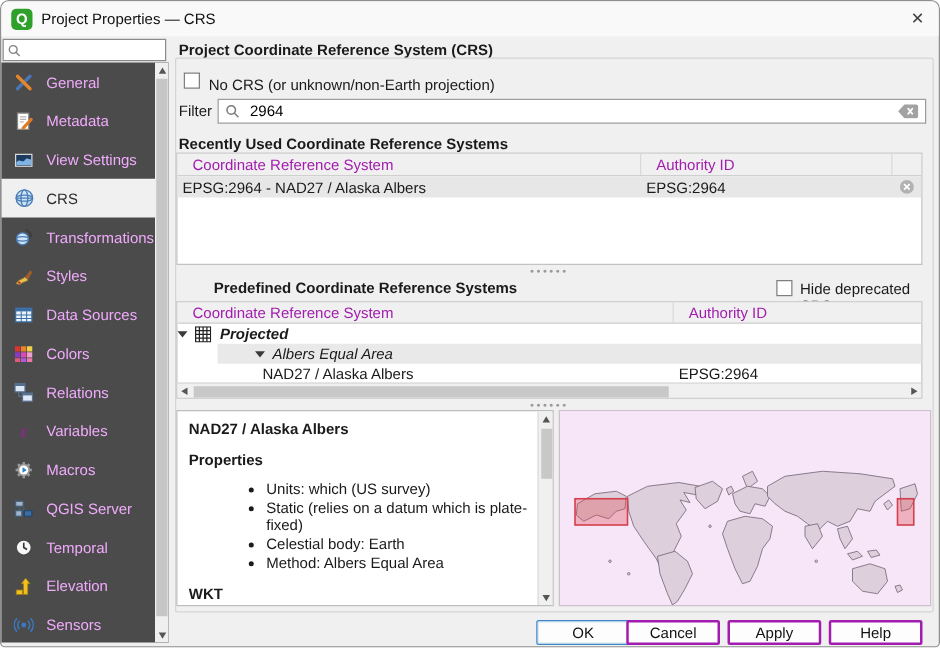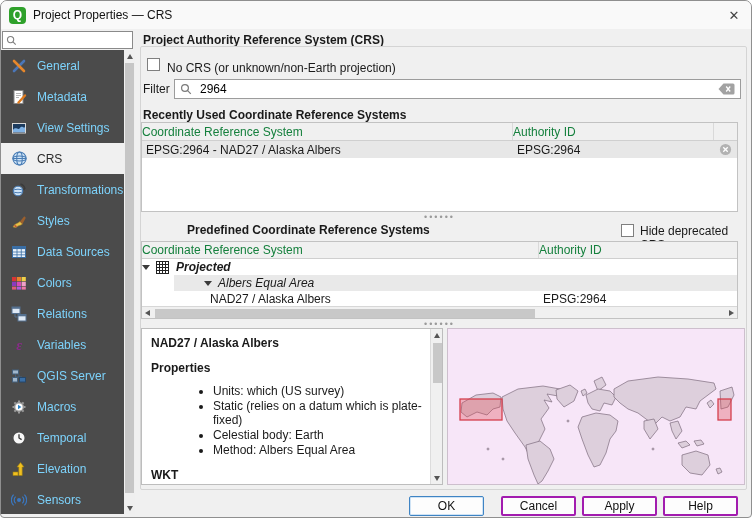--- a/index.html
+++ b/index.html
@@ -12,21 +12,21 @@
              font-weight:bold;font-size:12px;display:flex;align-items:center;justify-content:center;}
   .win-title{margin-left:7px;font-size:12px;color:#111;}
   .close-btn{margin-left:auto;width:34px;height:28px;display:flex;align-items:center;justify-content:center;
              font-size:13px;color:#444;cursor:pointer;}
   
   .sidebar{position:absolute;left:0;top:28px;width:134px;bottom:3px;}
   .side-search{position:absolute;left:1px;top:2px;width:131px;height:18px;background:#fff;border:1px solid #8a8a8a;
                display:flex;align-items:center;padding:0 3px;}
   .side-search input{border:none;outline:none;width:100px;font-size:11px;background:transparent;}
   .side-list{position:absolute;left:0;top:21px;width:134px;bottom:0;background:#4b4b4b;overflow:hidden;}
-  .si{height:31px;display:flex;align-items:center;padding-left:9px;color:#7dd3fc;cursor:pointer;width:123px;}
+  .si{height:31px;display:flex;align-items:center;padding-left:9px;color:#f0abfc;cursor:pointer;width:123px;}
   .si.selected{background:#f0f0f0;color:#2b2b2b;text-align:center;}
   .si .ic{width:18px;height:18px;margin-right:9px;flex:none;display:flex;align-items:center;justify-content:center;}
   .si .lbl{white-space:nowrap;overflow:hidden;font-size:12px;}
   .side-scroll{position:absolute;right:0;top:0;bottom:0;width:11px;background:#efefef;}
   .side-scroll .thumb{position:absolute;left:1px;width:9px;top:13px;height:430px;background:#c6c6c6;}
   .arrow-box{position:absolute;left:0;width:11px;height:12px;display:flex;align-items:center;justify-content:center;}
   .tri-up{width:0;height:0;border-left:3.5px solid transparent;border-right:3.5px solid transparent;border-bottom:5px solid #555;}
   .tri-down{width:0;height:0;border-left:3.5px solid transparent;border-right:3.5px solid transparent;border-top:5px solid #555;}
   .tri-left{width:0;height:0;border-top:3.5px solid transparent;border-bottom:3.5px solid transparent;border-right:5px solid #555;}
   .tri-right{width:0;height:0;border-top:3.5px solid transparent;border-bottom:3.5px solid transparent;border-left:5px solid #555;}
@@ -38,21 +38,21 @@
   .nocrs-box{position:absolute;left:12px;top:29px;}
   .nocrs-label{position:absolute;left:32px;top:32px;}
   .filter-label{position:absolute;left:8px;top:50px;height:20px;line-height:20px;}
   .filter-input{position:absolute;left:39px;top:50px;width:567px;height:20px;background:#fff;border:1px solid #9c9c9c;
                 display:flex;align-items:center;padding:0 5px;}
   .filter-input input{border:none;outline:none;flex:1;font-size:12px;margin-left:6px;background:transparent;}
   .sec-title{position:absolute;font-weight:bold;}
   
   .tbl{position:absolute;left:6px;width:597px;background:#fff;border:1px solid #c2c2c2;}
   .thead{display:flex;background:#f0f0f0;border-bottom:1px solid #cfcfcf;height:18px;align-items:center;}
-  .th{padding-left:0;color:#15803d;border-right:1px solid #d9d9d9;height:100%;display:flex;align-items:center;text-align:right;}
+  .th{padding-left:12px;color:#a21caf;border-right:1px solid #d9d9d9;height:100%;display:flex;align-items:center;text-align:right;}
   .trow{display:flex;align-items:center;height:17px;}
   .trow .c{padding-left:4px;white-space:nowrap;overflow:hidden;}
   .sel-row{background:#e7e7e7;}
   .alt-row{background:#e9e9e9;}
   .splitter{position:absolute;left:6px;width:597px;height:7px;display:flex;align-items:center;justify-content:center;}
   .splitter .dots{color:#9a9a9a;font-size:9px;letter-spacing:2px;line-height:4px;}
   .hscroll{position:absolute;left:0;right:0;bottom:0;height:12px;background:#f0f0f0;border-top:1px solid #d7d7d7;}
   .hscroll .thumb{position:absolute;left:13px;top:1.5px;height:9px;width:380px;background:#c8c8c8;}
   .tree-arrow{width:0;height:0;border-left:4px solid transparent;border-right:4px solid transparent;border-top:5px solid #3a3a3a;display:inline-block;margin-right:6px;}
   
@@ -193,42 +193,42 @@
         <span class="ic">
             <svg width="16" height="16" viewBox="0 0 16 16">
               <text x="8" y="12.5" font-size="14" font-style="italic" font-weight="bold" fill="#8a2a8a" text-anchor="middle" font-family="serif">ε</text>
             </svg>
           </span>
         <span class="lbl">Variables</span>
       </div>
       <div class="si">
         <span class="ic">
             <svg width="16" height="16" viewBox="0 0 16 16">
+              <circle cx="8" cy="8" r="5" fill="#9a9a9a"></circle>
+              <path d="M8 1.5 v2 M8 12.5 v2 M1.5 8 h2 M12.5 8 h2 M3.4 3.4 l1.4 1.4 M11.2 11.2 l1.4 1.4 M12.6 3.4 l-1.4 1.4 M4.8 11.2 l-1.4 1.4" stroke="#9a9a9a" stroke-width="2"></path>
+              <circle cx="8" cy="8" r="3.6" fill="#fff"></circle>
+              <path d="M7 5.8 L10.4 8 L7 10.2 Z" fill="#2980c4"></path>
+            </svg>
+          </span>
+        <span class="lbl">Macros</span>
+      </div>
+      <div class="si">
+        <span class="ic">
+            <svg width="16" height="16" viewBox="0 0 16 16">
               <rect x="1.5" y="2" width="6" height="4" fill="#9fb6cc" stroke="#44607c"></rect>
               <path d="M4.5 6 V9 H11 M8 9 V6.5" stroke="#44607c" fill="none"></path>
               <rect x="8.5" y="9.5" width="6" height="4.5" fill="#3a6ea5" stroke="#25476b"></rect>
               <rect x="1.5" y="9.5" width="5" height="4.5" fill="#9fb6cc" stroke="#44607c"></rect>
             </svg>
           </span>
         <span class="lbl">QGIS Server</span>
       </div>
       <div class="si">
         <span class="ic">
             <svg width="16" height="16" viewBox="0 0 16 16">
-              <circle cx="8" cy="8" r="5" fill="#9a9a9a"></circle>
-              <path d="M8 1.5 v2 M8 12.5 v2 M1.5 8 h2 M12.5 8 h2 M3.4 3.4 l1.4 1.4 M11.2 11.2 l1.4 1.4 M12.6 3.4 l-1.4 1.4 M4.8 11.2 l-1.4 1.4" stroke="#9a9a9a" stroke-width="2"></path>
-              <circle cx="8" cy="8" r="3.6" fill="#fff"></circle>
-              <path d="M7 5.8 L10.4 8 L7 10.2 Z" fill="#2980c4"></path>
-            </svg>
-          </span>
-        <span class="lbl">Macros</span>
-      </div>
-      <div class="si">
-        <span class="ic">
-            <svg width="16" height="16" viewBox="0 0 16 16">
               <circle cx="8" cy="8" r="6.3" fill="#f7f7f7" stroke="#4a4a4a" stroke-width="1.6"></circle>
               <path d="M8 4.2 V8 L10.6 9.6" fill="none" stroke="#333" stroke-width="1.3"></path>
             </svg>
           </span>
         <span class="lbl">Temporal</span>
       </div>
       <div class="si">
         <span class="ic">
             <svg width="16" height="16" viewBox="0 0 16 16">
               <rect x="2" y="11" width="5" height="3.5" fill="#f0c020" stroke="#a08010" stroke-width="0.6"></rect>
@@ -253,21 +253,21 @@
           </div>
         <div class="thumb"></div>
         <div class="arrow-box" style="bottom:0;">
             <div class="tri-down"></div>
           </div>
       </div>
     </div>
   </div>
 
   <div class="main">
-    <div class="group-title">Project Authority Reference System (CRS)</div>
+    <div class="group-title">Project Coordinate Reference System (CRS)</div>
     <div class="group-frame"></div>
 
     <span class="checkbox nocrs-box"></span>
     <span class="nocrs-label">No CRS (or unknown/non-Earth projection)</span>
 
     <span class="filter-label">Filter</span>
     <div class="filter-input">
       <svg width="12" height="12" viewBox="0 0 12 12">
           <circle cx="5" cy="5" r="3.4" fill="none" stroke="#7a7a7a" stroke-width="1.2"></circle>
           <line x1="7.6" y1="7.6" x2="10.8" y2="10.8" stroke="#7a7a7a" stroke-width="1.2"></line>
@@ -298,21 +298,21 @@
               <path d="M4.6 4.6 L9.4 9.4 M9.4 4.6 L4.6 9.4" stroke="#fff" stroke-width="1.4"></path>
             </svg>
         </div>
       </div>
     </div>
 
     <div class="splitter" style="top:184px;">
         <span class="dots">••••••</span>
       </div>
 
-    <div class="sec-title" style="left:24px;top:194px;padding-left:28px;">Predefined Coordinate Reference Systems</div>
+    <div class="sec-title" style="left:8px;top:194px;padding-left:28px;">Predefined Coordinate Reference Systems</div>
     <span class="checkbox" style="position:absolute;left:486px;top:195px;"></span>
     <span style="position:absolute;left:505px;top:195px;">Hide deprecated CRSs</span>
 
     <div class="tbl" style="top:212px;height:78px;">
       <div class="thead" style="height:17px;">
         <div class="th" style="width:397px;">Coordinate Reference System</div>
         <div class="th" style="width:198px;border-right:none;">Authority ID</div>
       </div>
       <div class="trow" style="height:16px;">
         <div style="width:397px;display:flex;align-items:center;">
@@ -419,19 +419,19 @@
             <circle cx="205" cy="120" r="1"></circle>
         </g>
 
         <g>
           <rect x="12" y="70" width="42" height="21" fill="rgba(226,70,80,0.33)" stroke="#d4404e" stroke-width="1.3"></rect>
           <rect x="270" y="70" width="13" height="21" fill="rgba(226,70,80,0.33)" stroke="#d4404e" stroke-width="1.3"></rect>
         </g>
       </svg>
     </div>
 
-    <div class="btn default" style="left:274px;">OK</div>
+    <div class="btn default" style="left:294px;">OK</div>
     <div class="btn" style="left:366px;">Cancel</div>
     <div class="btn" style="left:447px;">Apply</div>
     <div class="btn" style="left:528px;">Help</div>
   </div>
 
 </div>
 
 </body></html>

